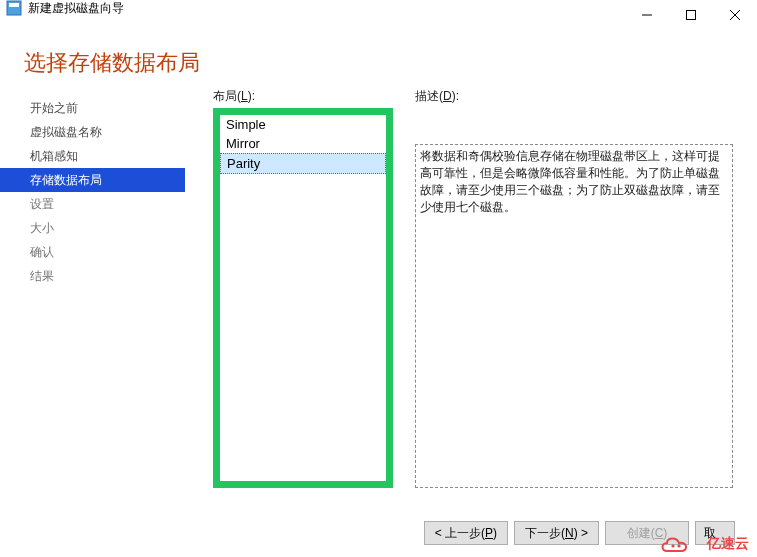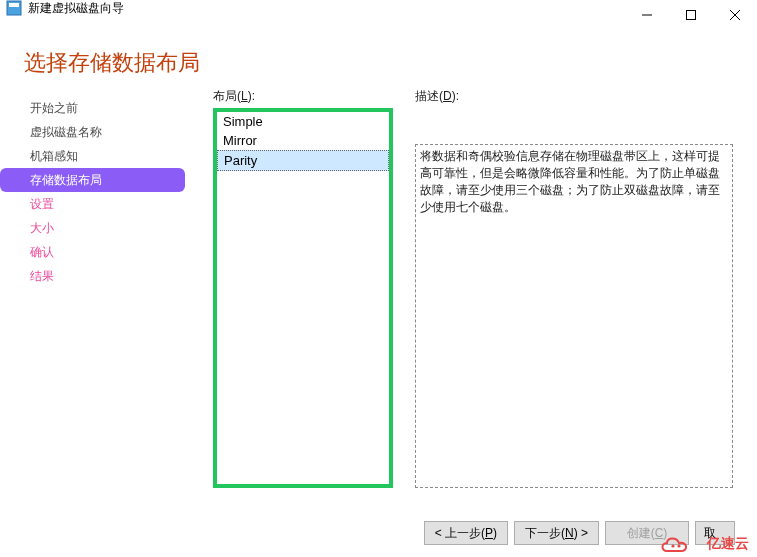--- a/index.html
+++ b/index.html
@@ -24,32 +24,32 @@
 
   .heading-area { padding: 18px 0 10px 24px; }
   .heading { font-size: 22px; color: #c2410c; font-weight: 400; }
 
   .content-row {
     display: flex; padding: 0 24px 0 0;
     height: 400px;
   }
 
   .steps { width: 185px; padding-top: 8px; }
-  .step-item { padding: 5px 0 5px 30px; color: #ec4899; font-size: 12px; line-height: 14px; }
-  .step-item.active { background: #8b5cf6; color: #fff; border-radius: 6px; }
+  .step-item { padding: 5px 0 5px 30px; color: #737373; font-size: 12px; line-height: 14px; }
+  .step-item.active { background: #1d4ed8; color: #fff; }
   .step-item.done { color: #4a4a4a; }
   .step-item:first-child { margin-top: 0; }
 
   .col { display: flex; flex-direction: column; }
   .col .label-row { color: #222; font-size: 12px; padding-bottom: 3px; }
   .col .accel { text-decoration: underline; }
 
   .layouts { width: 180px; margin-left: 28px; }
   .layout-box {
-    flex: 1; border: 4px solid #22c55e; background: #fff;
+    flex: 1; border: 7px solid #22c55e; background: #fff;
   }
   .layout-row { padding: 2px 6px; font-size: 13px; font-family: "Segoe UI", sans-serif; }
   .layout-row.selected { background: #cde8ff; border: 1px dotted #666; margin:0; }
 
   .desc { flex: 1; margin-left: 22px; gap: 36px; }
   .desc-box {
     flex: 1; border: 1px dashed #8a8a8a; padding: 3px 4px;
     font-size: 12px; line-height: 17px; color: #222;
   }
 

